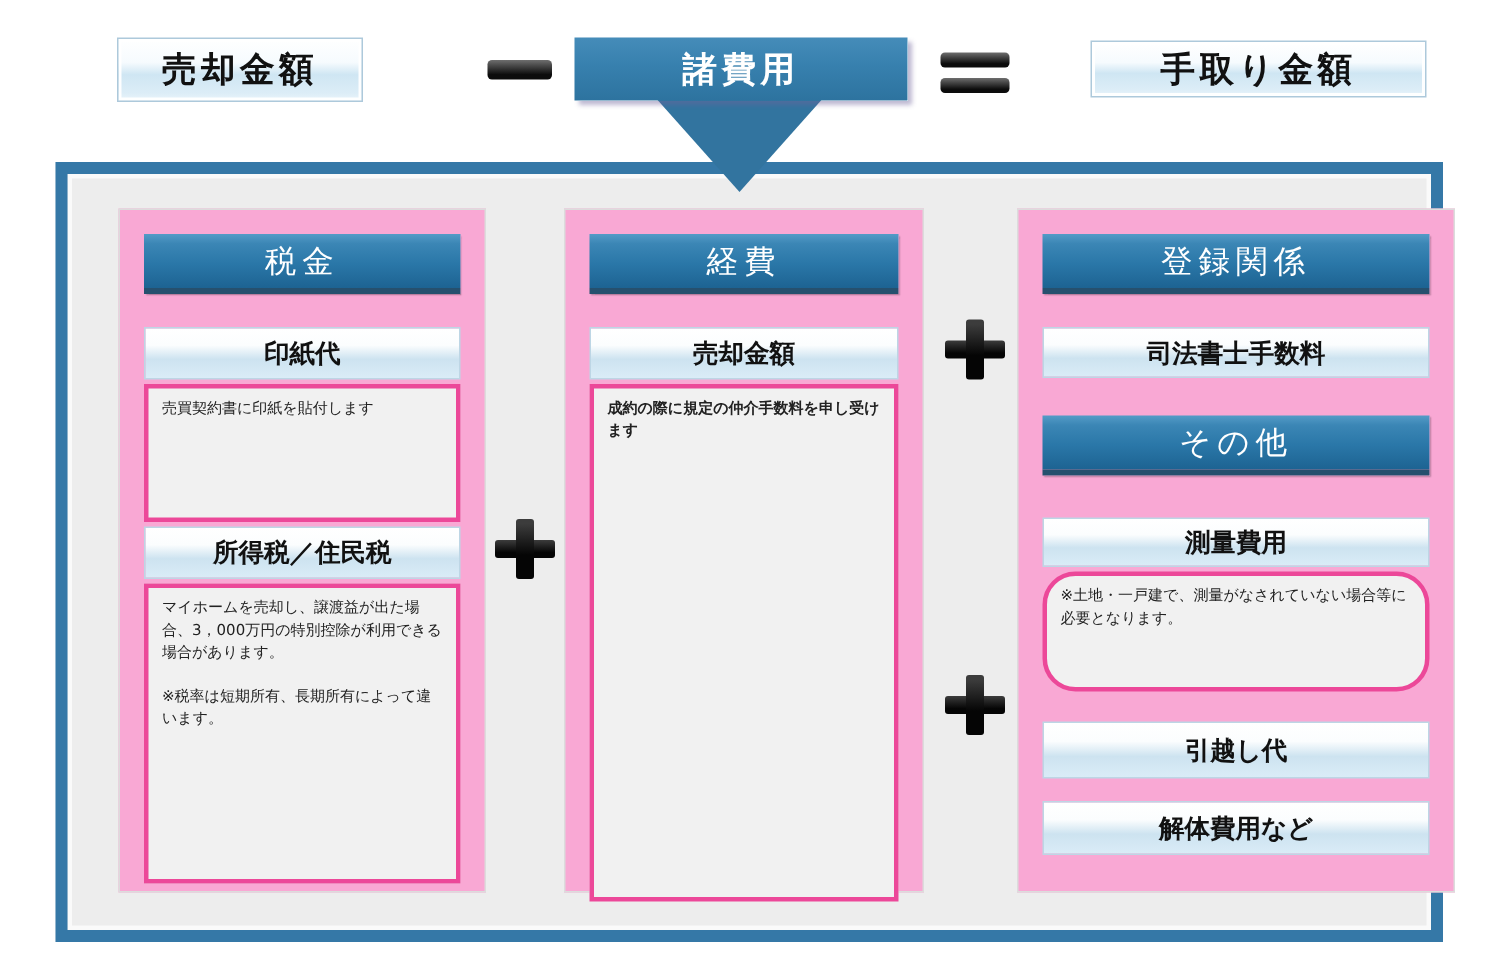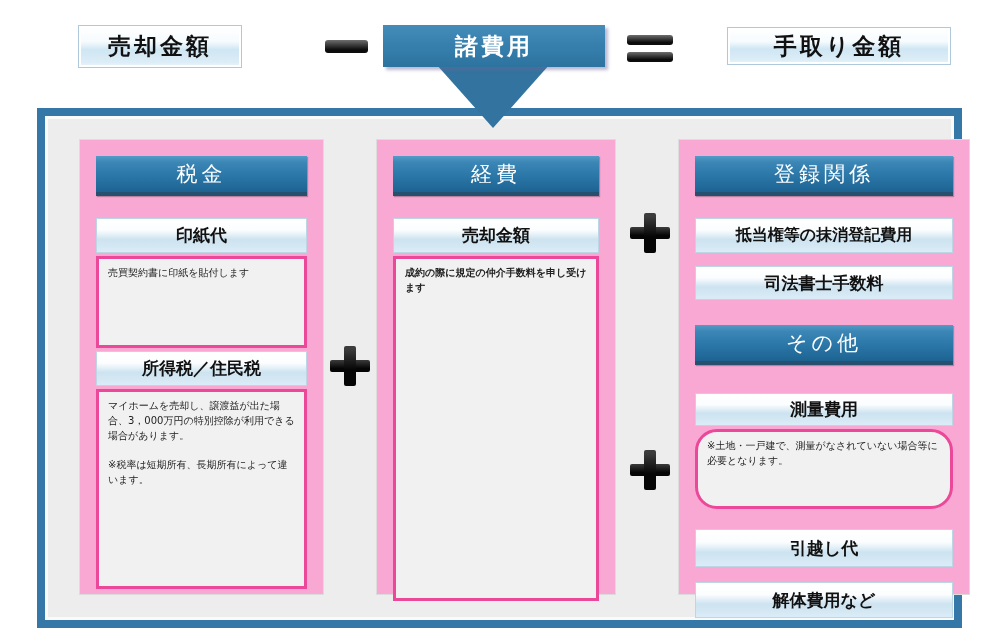--- a/index.html
+++ b/index.html
@@ -131,23 +131,20 @@
     </div>
     <div class="row-body" style="height:345px;font-weight:bold;">
       <p>成約の際に規定の仲介手数料を申し受けます</p>
     </div>
   </div>
 
   <div id="col-registration" class="col">
     <div class="row-header" style="margin-bottom:22px;">
       <span>登録関係</span>
     </div>
-    <div class="row-sub small" style="height:35px; margin-bottom:13px;">
-      <span>抵当権等の抹消登記費用</span>
-    </div>
     <div class="row-sub" style="height:34px; margin-bottom:25px;">
       <span>司法書士手数料</span>
     </div>
     <div class="row-header" style="margin-bottom:28px;">
       <span>その他</span>
     </div>
     <div class="row-sub" style="height:33px; margin-bottom:3px;">
       <span>測量費用</span>
     </div>
     <div class="row-body" style="height:80px; margin-bottom:20px;border-radius:22px;">

